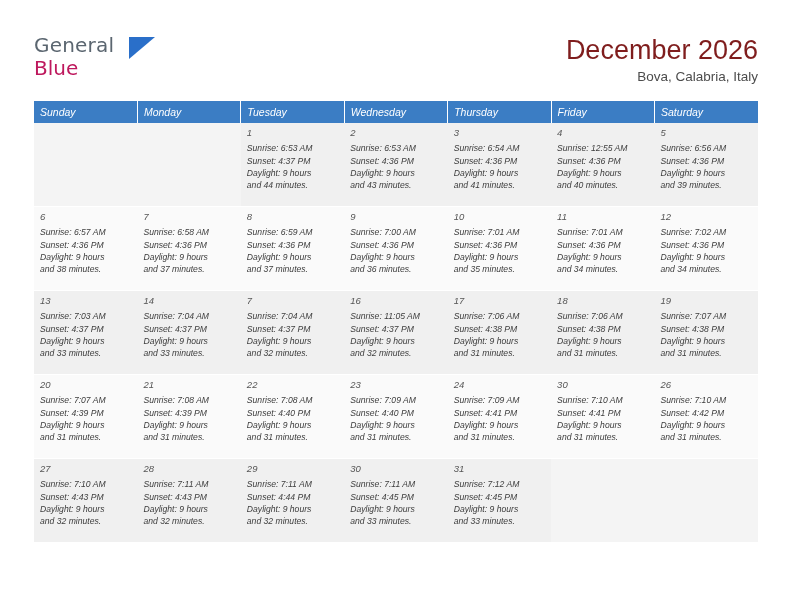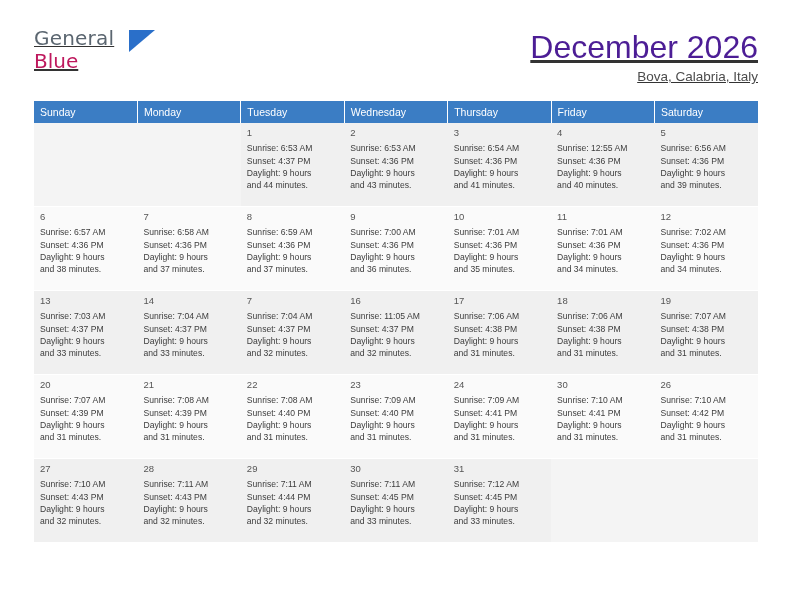--- a/index.html
+++ b/index.html
@@ -16,24 +16,23 @@
   }
   .page {
     position: relative;
     width: 792px;
     height: 612px;
     box-sizing: border-box;
     padding: 28px 34px 0 34px;
   }
   .header {
     display: flex;
-    align-items: flex-start;
+    align-items: center;
     justify-content: space-between;
     height: 62px;
-    text-decoration: underline;
   }
   .logo {
     position: relative;
     width: 120px;
     height: 48px;
     line-height: 1;
   }
   .logo-general {
     font-size: 20px;
     color: #5b6670;
@@ -54,35 +53,36 @@
     width: 0;
     height: 0;
     border-left: 26px solid #2a6fc9;
     border-bottom: 22px solid transparent;
   }
   .title-block {
     text-align: right;
     padding-top: 2px;
   }
   .month-title {
-    font-size: 32px;
-    color: #4c1d95;
+    font-size: 27px;
+    color: #7f1d1d;
     font-weight: normal;
     line-height: 1.1;
   }
   .location {
     font-size: 13.5px;
     color: #4c4c4c;
     margin-top: 4px;
   }
   table.calendar {
     margin-top: 11px;
     border-collapse: collapse;
     width: 724px;
     table-layout: fixed;
+    font-style: italic;
   }
   table.calendar th {
     background: #3b7dc4;
     color: #ffffff;
     font-size: 10.5px;
     font-weight: normal;
     text-align: left;
     padding: 5px 0 5px 6px;
     border: 1px solid #ffffff;
     border-top: none;

